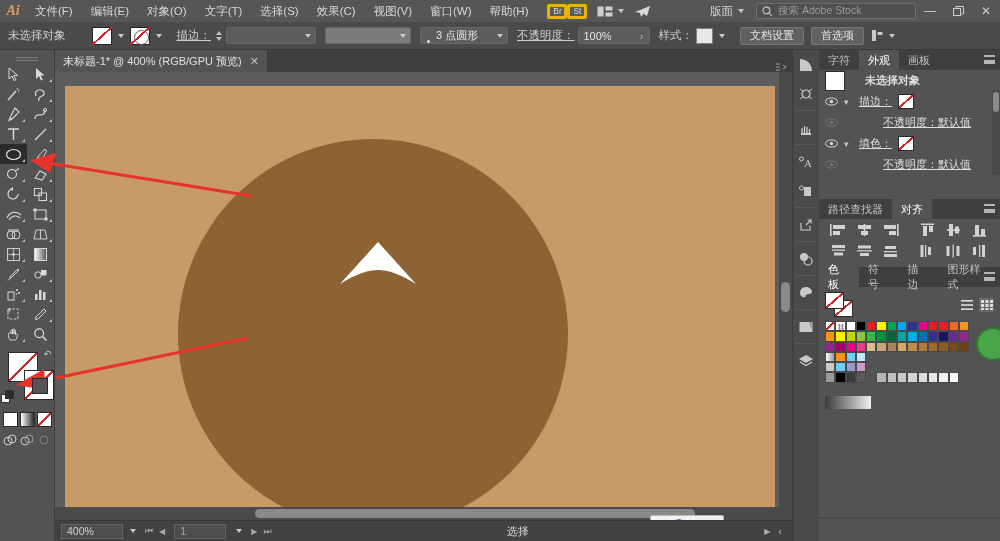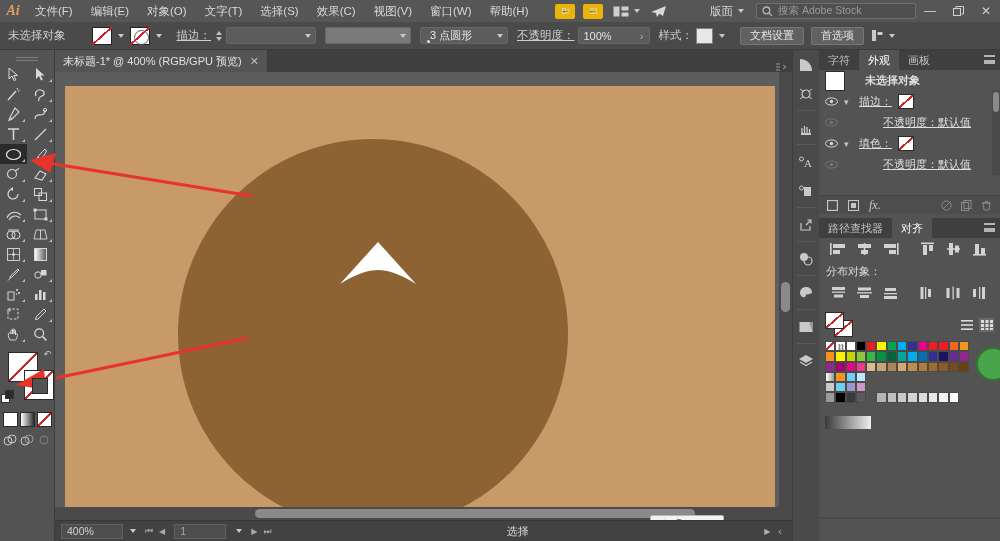--- a/index.html
+++ b/index.html
@@ -20,23 +20,23 @@
     width:26px; height:22px; display:flex; align-items:center; justify-content:center;
     color:#e59c5b; font-weight:bold; font-size:14px; font-style:italic;
     font-family:"Liberation Serif", serif;
   }
   .menu-item{
     padding:0 9px; height:22px; line-height:22px; font-size:11.5px; color:#d8d8d8;
     white-space:nowrap; cursor:default;
   }
   .mb-sep{ width:10px; }
   .mb-btn{
-    width:20px;height:15px; border:7px solid #eab308; border-radius:2px;
+    width:20px;height:15px; border:3px solid #eab308; border-radius:2px;
     display:flex;align-items:center;justify-content:center;
-    font-size:8.5px; color:#dcdcdc; margin-left:8px; background:#5a5a5a;
+    font-size:8.5px; color:#dcdcdc; background:#5a5a5a;
   }
   .mb-icon{ margin-left:10px; display:flex; align-items:center; color:#cfcfcf;}
   .mb-spacer{ flex:1; }
   .layout-btn{ display:flex;align-items:center;gap:5px; padding:0 6px; font-size:11.5px;}
   .search-box{
     width:160px;height:16px;border:1px solid #6e6e6e;border-radius:2px;
     background:#4f4f4f; display:flex;align-items:center;gap:5px;padding:0 5px;
     color:#9a9a9a; font-size:10.5px; margin-left:6px;
   }
   .wbtn{ width:28px;height:22px;display:flex;align-items:center;justify-content:center;
@@ -386,21 +386,21 @@
       <span></span>
       <span class="caret"></span>
     </div>
     <div class="cb-gap"></div>
     <div class="cb-sel" style="width:86px;background:#7a7a7a">
       <span></span>
         <span class="caret"></span>
     </div>
     <div class="cb-gap"></div>
     <div class="cb-sel" style="width:88px">
-      <span style="display:flex;align-items:flex-end;">
+      <span style="display:flex;align-items:flex-end;gap:6px">
           <span class="dot"></span>
           <span>3 点圆形</span>
         </span>
       <span class="caret"></span>
     </div>
     <div class="cb-gap"></div>
     <div class="cb-label underlined">不透明度：</div>
     <div class="cb-field" style="width:72px;margin-left:3px;justify-content:space-between">
       <span>100%</span>
       <span style="color:#b0b0b0">›</span>
@@ -874,44 +874,20 @@
               <circle cx="6.5" cy="4.5" r="1.7" fill="#9e9e9e"></circle>
             </svg>
         </div>
         <div class="ap-arrow"></div>
         <div class="ap-text u" style="margin-left:24px">不透明度：默认值</div>
       </div>
 
       <div class="ap-scroll"></div>
     </div>
 
-    <div class="ap-foot">
-      <svg width="11" height="11" viewBox="0 0 11 11">
-          <rect x="0.5" y="0.5" width="10" height="10" fill="none" stroke="#c6c6c6" stroke-width="1.3"></rect>
-        </svg>
-      <svg width="11" height="11" viewBox="0 0 11 11">
-          <rect x="0.5" y="0.5" width="10" height="10" fill="none" stroke="#c6c6c6"></rect>
-          <rect x="3" y="3" width="5" height="5" fill="#c6c6c6"></rect>
-        </svg>
-      <span style="font-style:italic;font-family:'Liberation Serif',serif;font-size:12px">fx.</span>
-      <span class="right">
-        <svg width="11" height="11" viewBox="0 0 11 11">
-            <circle cx="5.5" cy="5.5" r="4.6" fill="none" stroke="#c6c6c6"></circle>
-            <line x1="2" y1="9" x2="9" y2="2" stroke="#c6c6c6"></line>
-          </svg>
-        <svg width="11" height="11" viewBox="0 0 11 11">
-            <rect x="0.5" y="2.5" width="7" height="8" fill="none" stroke="#c6c6c6"></rect>
-            <rect x="3" y="0.5" width="7" height="8" fill="none" stroke="#c6c6c6"></rect>
-          </svg>
-        <svg width="11" height="11" viewBox="0 0 11 11">
-            <path d="M2 3 H9 L8 10 H3 Z" fill="none" stroke="#c6c6c6"></path>
-            <path d="M1 3 H10 M4 1.5 H7" stroke="#c6c6c6"></path>
-          </svg>
-      </span>
-    </div>
 
     <div class="p-tabs p-tabs2">
       <div class="p-tab">路径查找器</div>
       <div class="p-tab active">对齐</div>
       <div class="p-menu"></div>
     </div>
 
     <div class="align">
       <div class="al-grid">
         <div class="al-btn">
@@ -952,21 +928,20 @@
         </div>
         <div class="al-btn">
           <svg width="17" height="14" viewBox="0 0 17 14">
               <rect x="2" y="12" width="13" height="1.6" fill="#d2d2d2"></rect>
               <rect x="4" y="2" width="4" height="10" fill="#d2d2d2"></rect>
               <rect x="10" y="6" width="4" height="6" fill="#d2d2d2"></rect>
             </svg>
         </div>
       </div>
 
-      <div class="al-label">分布对象：</div>
       <div class="al-grid">
         <div class="al-btn">
           <svg width="17" height="14" viewBox="0 0 17 14">
               <rect x="2" y="1" width="13" height="3" fill="#d2d2d2"></rect>
               <rect x="2" y="5.5" width="13" height="1.3" fill="#d2d2d2"></rect>
               <rect x="4" y="8.5" width="9" height="3" fill="#d2d2d2"></rect>
             </svg>
         </div>
         <div class="al-btn">
           <svg width="17" height="14" viewBox="0 0 17 14">
@@ -1000,20 +975,27 @@
         <div class="al-btn">
           <svg width="17" height="14" viewBox="0 0 17 14">
               <rect x="2" y="3" width="3" height="8" fill="#d2d2d2"></rect>
               <rect x="8" y="1" width="1.3" height="12" fill="#d2d2d2"></rect>
               <rect x="11" y="1" width="3" height="12" fill="#d2d2d2"></rect>
             </svg>
         </div>
       </div>
     </div>
 
+    <div class="p-tabs" style="margin-top:2px">
+      <div class="p-tab active">色板</div>
+      <div class="p-tab">符号</div>
+      <div class="p-tab">描边</div>
+      <div class="p-tab">图形样式</div>
+      <div class="p-menu"></div>
+    </div>
 
     <div class="swpanel">
       <div class="sw-top">
         <div class="sw-big">
           <i class="a"></i>
           <i class="b"></i>
         </div>
         <div class="sw-viewbtns">
           <div class="vbtn">
             <svg width="12" height="10" viewBox="0 0 12 10">

